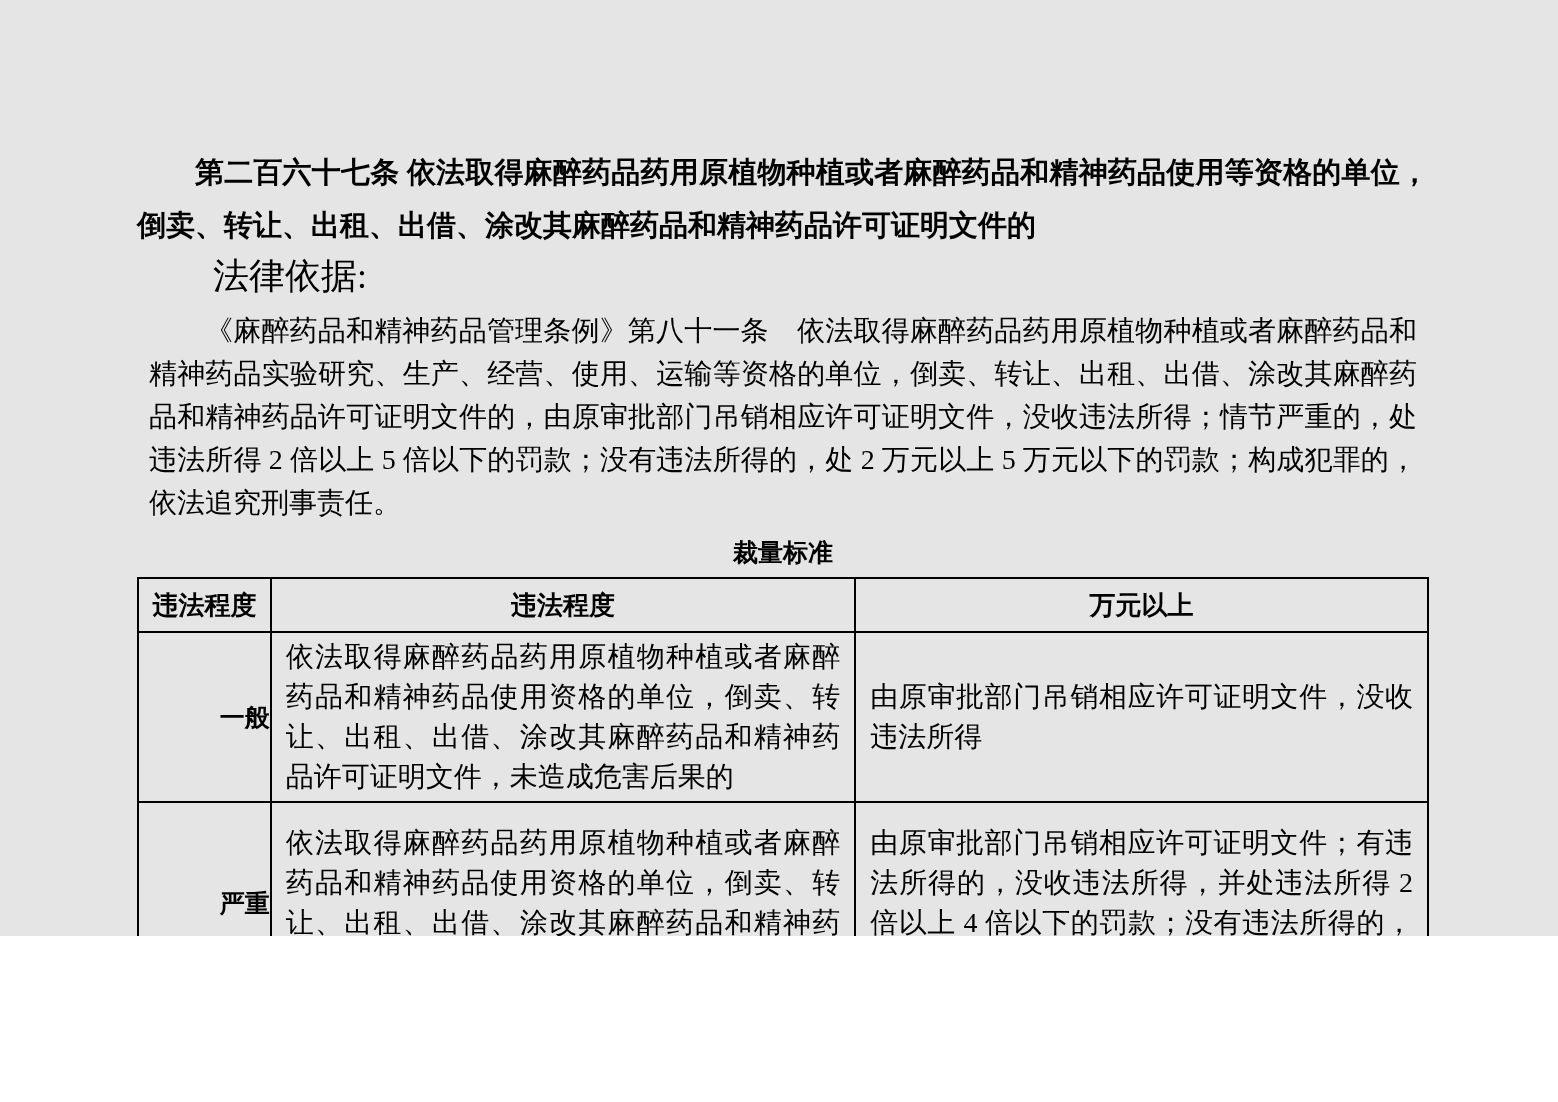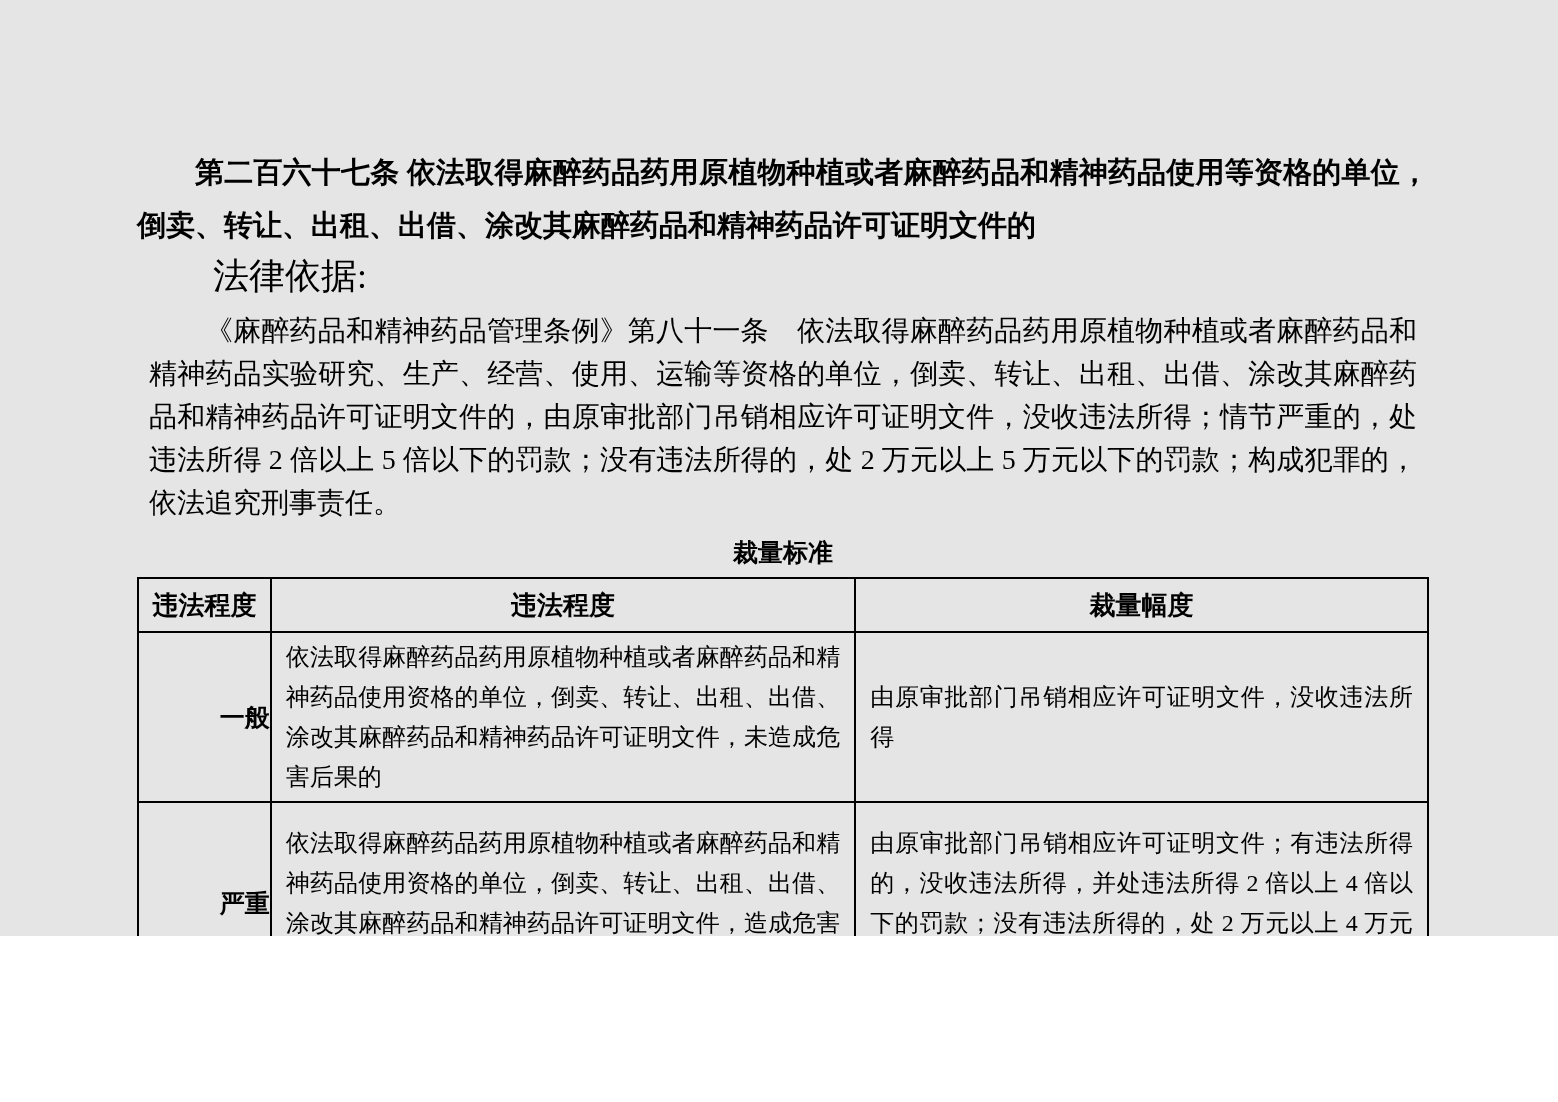--- a/index.html
+++ b/index.html
@@ -75,21 +75,21 @@
   col.c-discretion { width: 44.4%; }
   tr.row-general { height: 124px; }
   tr.row-severe { height: 202px; }
   td.degree-cell {
     text-align: right;
     font-weight: bold;
     font-size: 25px;
     padding: 0;
   }
   td.text-cell {
-    font-size: 24px;
+    font-size: 28px;
     line-height: 40px;
     padding: 4px 14px;
     text-align: justify;
   }
   .page-number {
     position: absolute;
     left: 0;
     top: 986px;
     width: 100%;
     text-align: center;
@@ -118,21 +118,21 @@
     <table class="standards">
       <colgroup>
         <col class="c-degree">
         <col class="c-consequence">
         <col class="c-discretion">
       </colgroup>
       <thead>
         <tr>
           <th>违法程度</th>
           <th>违法程度</th>
-          <th>裁量幅度</th>
+          <th>万元以上</th>
         </tr>
       </thead>
       <tbody>
         <tr class="row-general">
           <td class="degree-cell">一般</td>
           <td class="text-cell">依法取得麻醉药品药用原植物种植或者麻醉药品和精神药品使用资格的单位，倒卖、转让、出租、出借、涂改其麻醉药品和精神药品许可证明文件，未造成危害后果的</td>
           <td class="text-cell">由原审批部门吊销相应许可证明文件，没收违法所得</td>
         </tr>
         <tr class="row-severe">
           <td class="degree-cell">严重</td>

